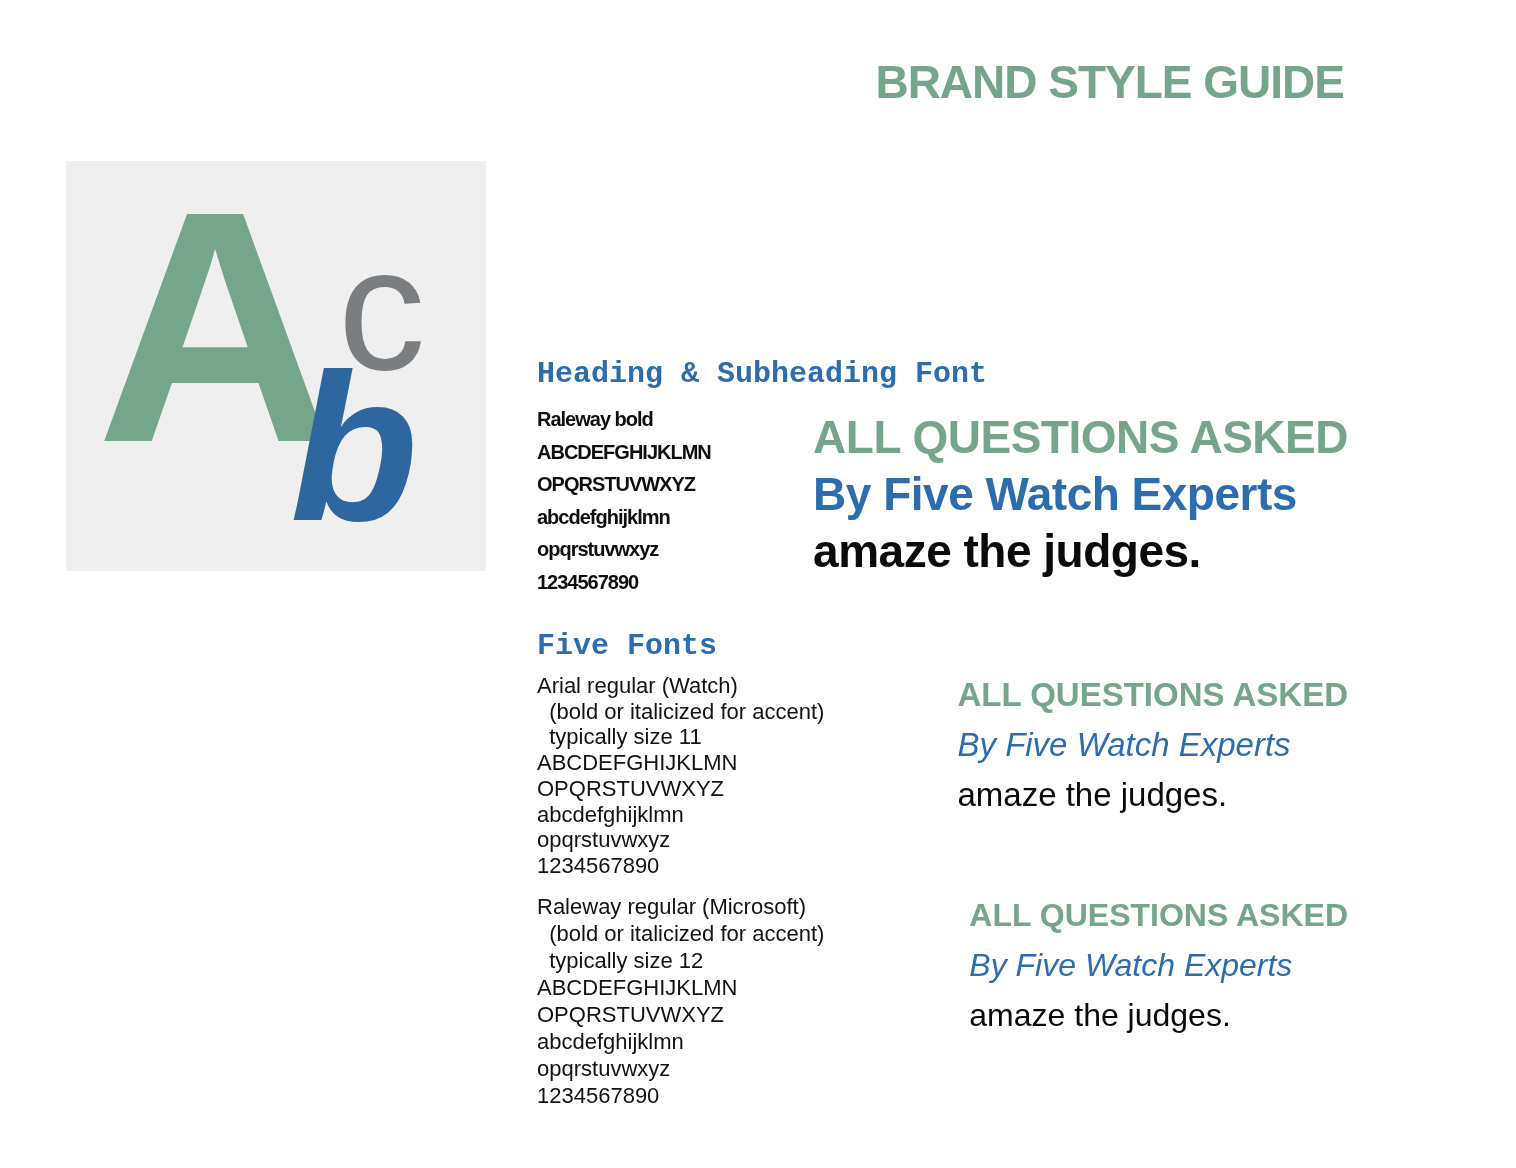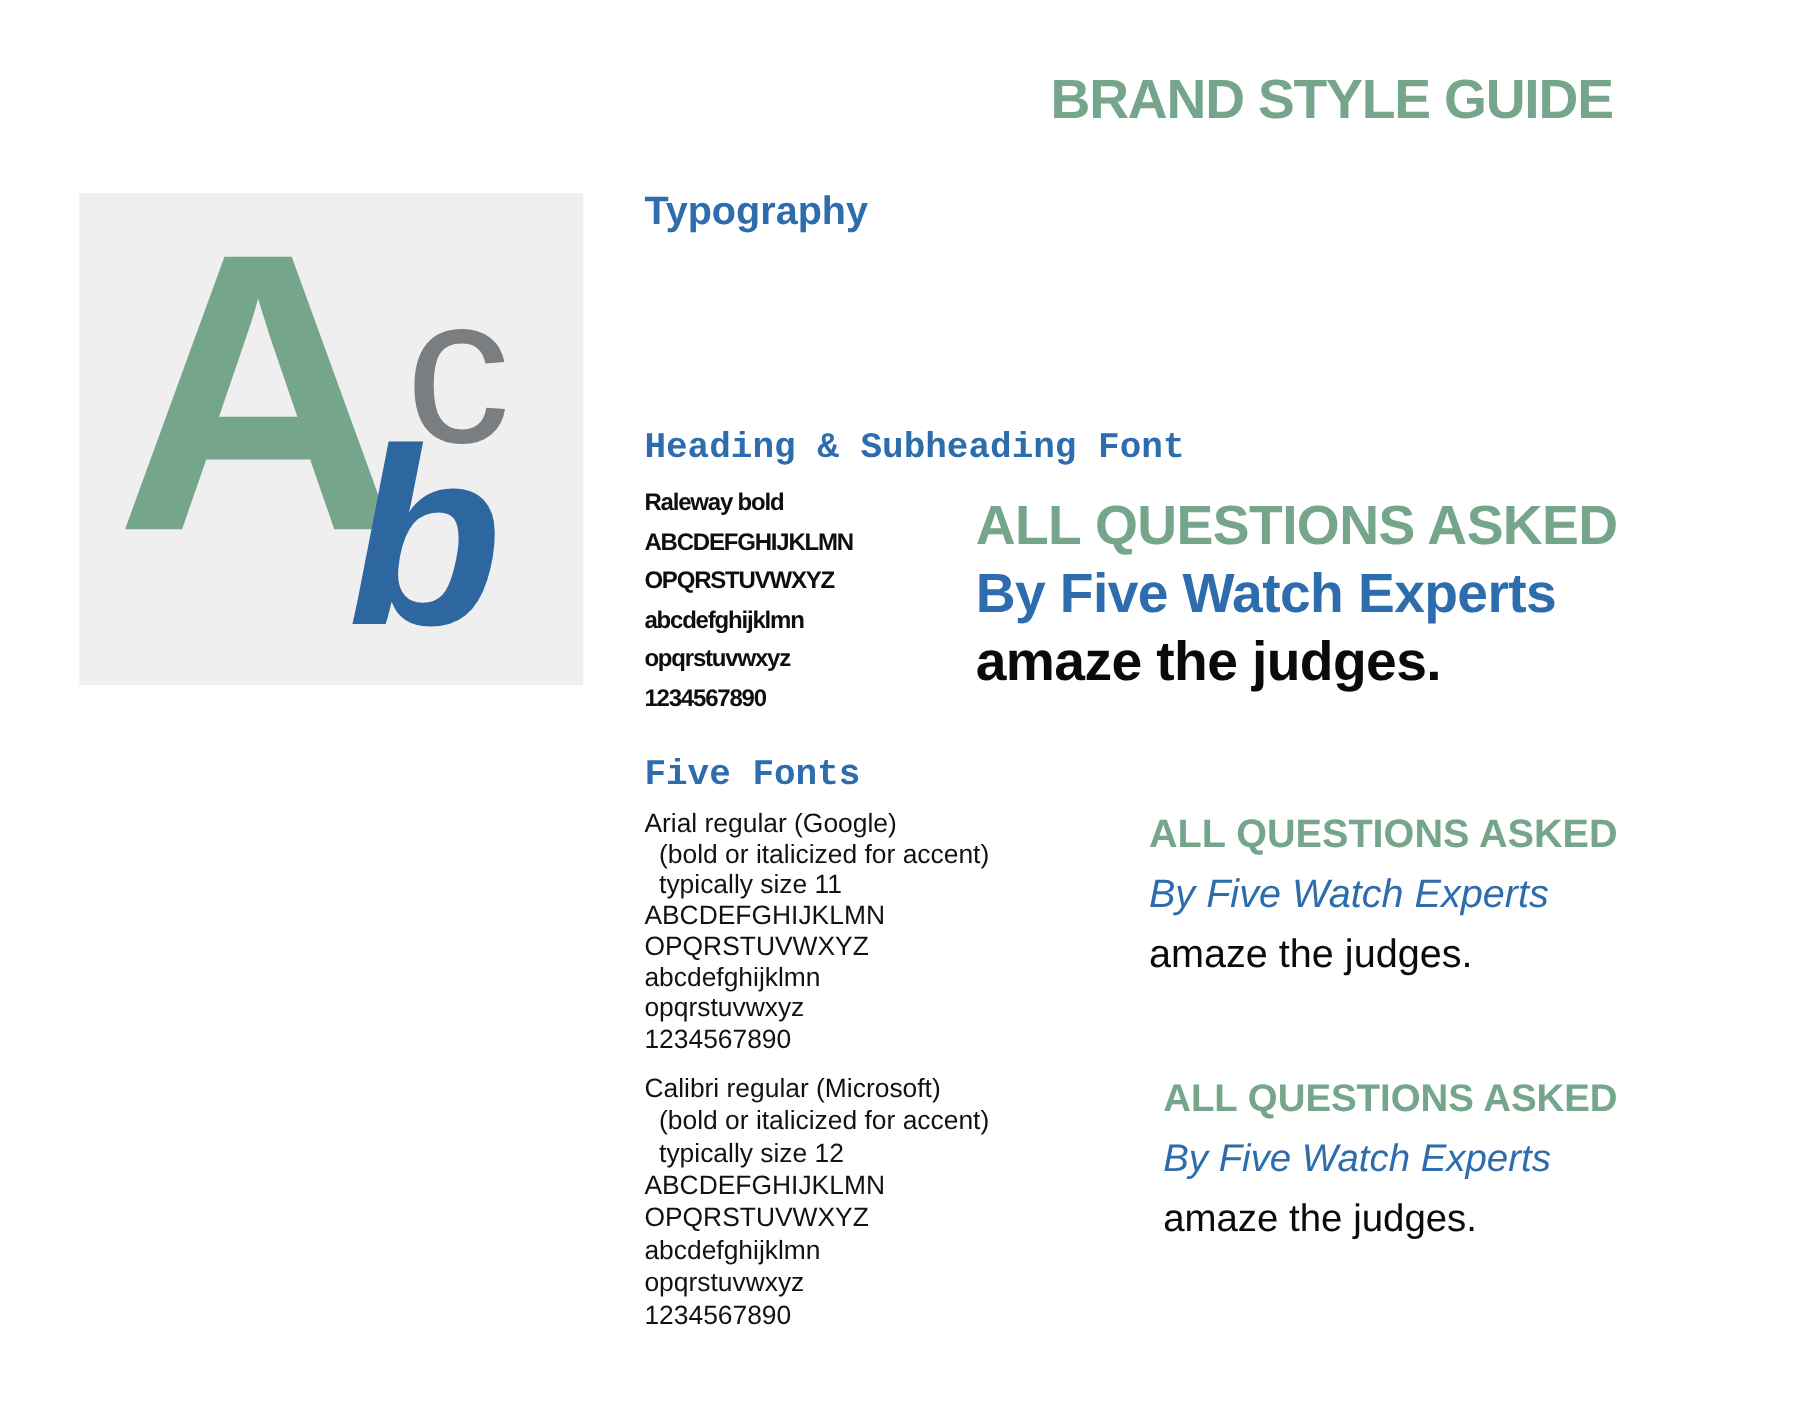--- a/index.html
+++ b/index.html
@@ -144,49 +144,48 @@
 <div class="page">
 
   <div class="brand-title">BRAND STYLE GUIDE</div>
 
   <div class="logo">
     <span class="logo-a">A</span>
     <span class="logo-c">c</span>
     <span class="logo-b">b</span>
   </div>
 
-  <div class="typography-heading">Typography</div>
 
 
   <div class="sub-heading heading-sub-label">Heading &amp; Subheading Font</div>
 
   <div class="specimen specimen-raleway">
       <div>Raleway bold</div>
       <div>ABCDEFGHIJKLMN</div>
       <div>OPQRSTUVWXYZ</div>
       <div>abcdefghijklmn</div>
       <div>opqrstuvwxyz</div>
       <div>1234567890</div>
     </div>
 
   <div class="sub-heading body-fonts-label">Five Fonts</div>
 
   <div class="specimen specimen-arial">
-      <div>Arial regular (Google)</div>
+      <div>Arial regular (Watch)</div>
       <div>  (bold or italicized for accent)</div>
       <div>  typically size 11</div>
       <div>ABCDEFGHIJKLMN</div>
       <div>OPQRSTUVWXYZ</div>
       <div>abcdefghijklmn</div>
       <div>opqrstuvwxyz</div>
       <div>1234567890</div>
     </div>
 
   <div class="specimen specimen-calibri">
-      <div>Calibri regular (Microsoft)</div>
+      <div>Raleway regular (Microsoft)</div>
       <div>  (bold or italicized for accent)</div>
       <div>  typically size 12</div>
       <div>ABCDEFGHIJKLMN</div>
       <div>OPQRSTUVWXYZ</div>
       <div>abcdefghijklmn</div>
       <div>opqrstuvwxyz</div>
       <div>1234567890</div>
     </div>
 
   <div class="sample sample-big">

